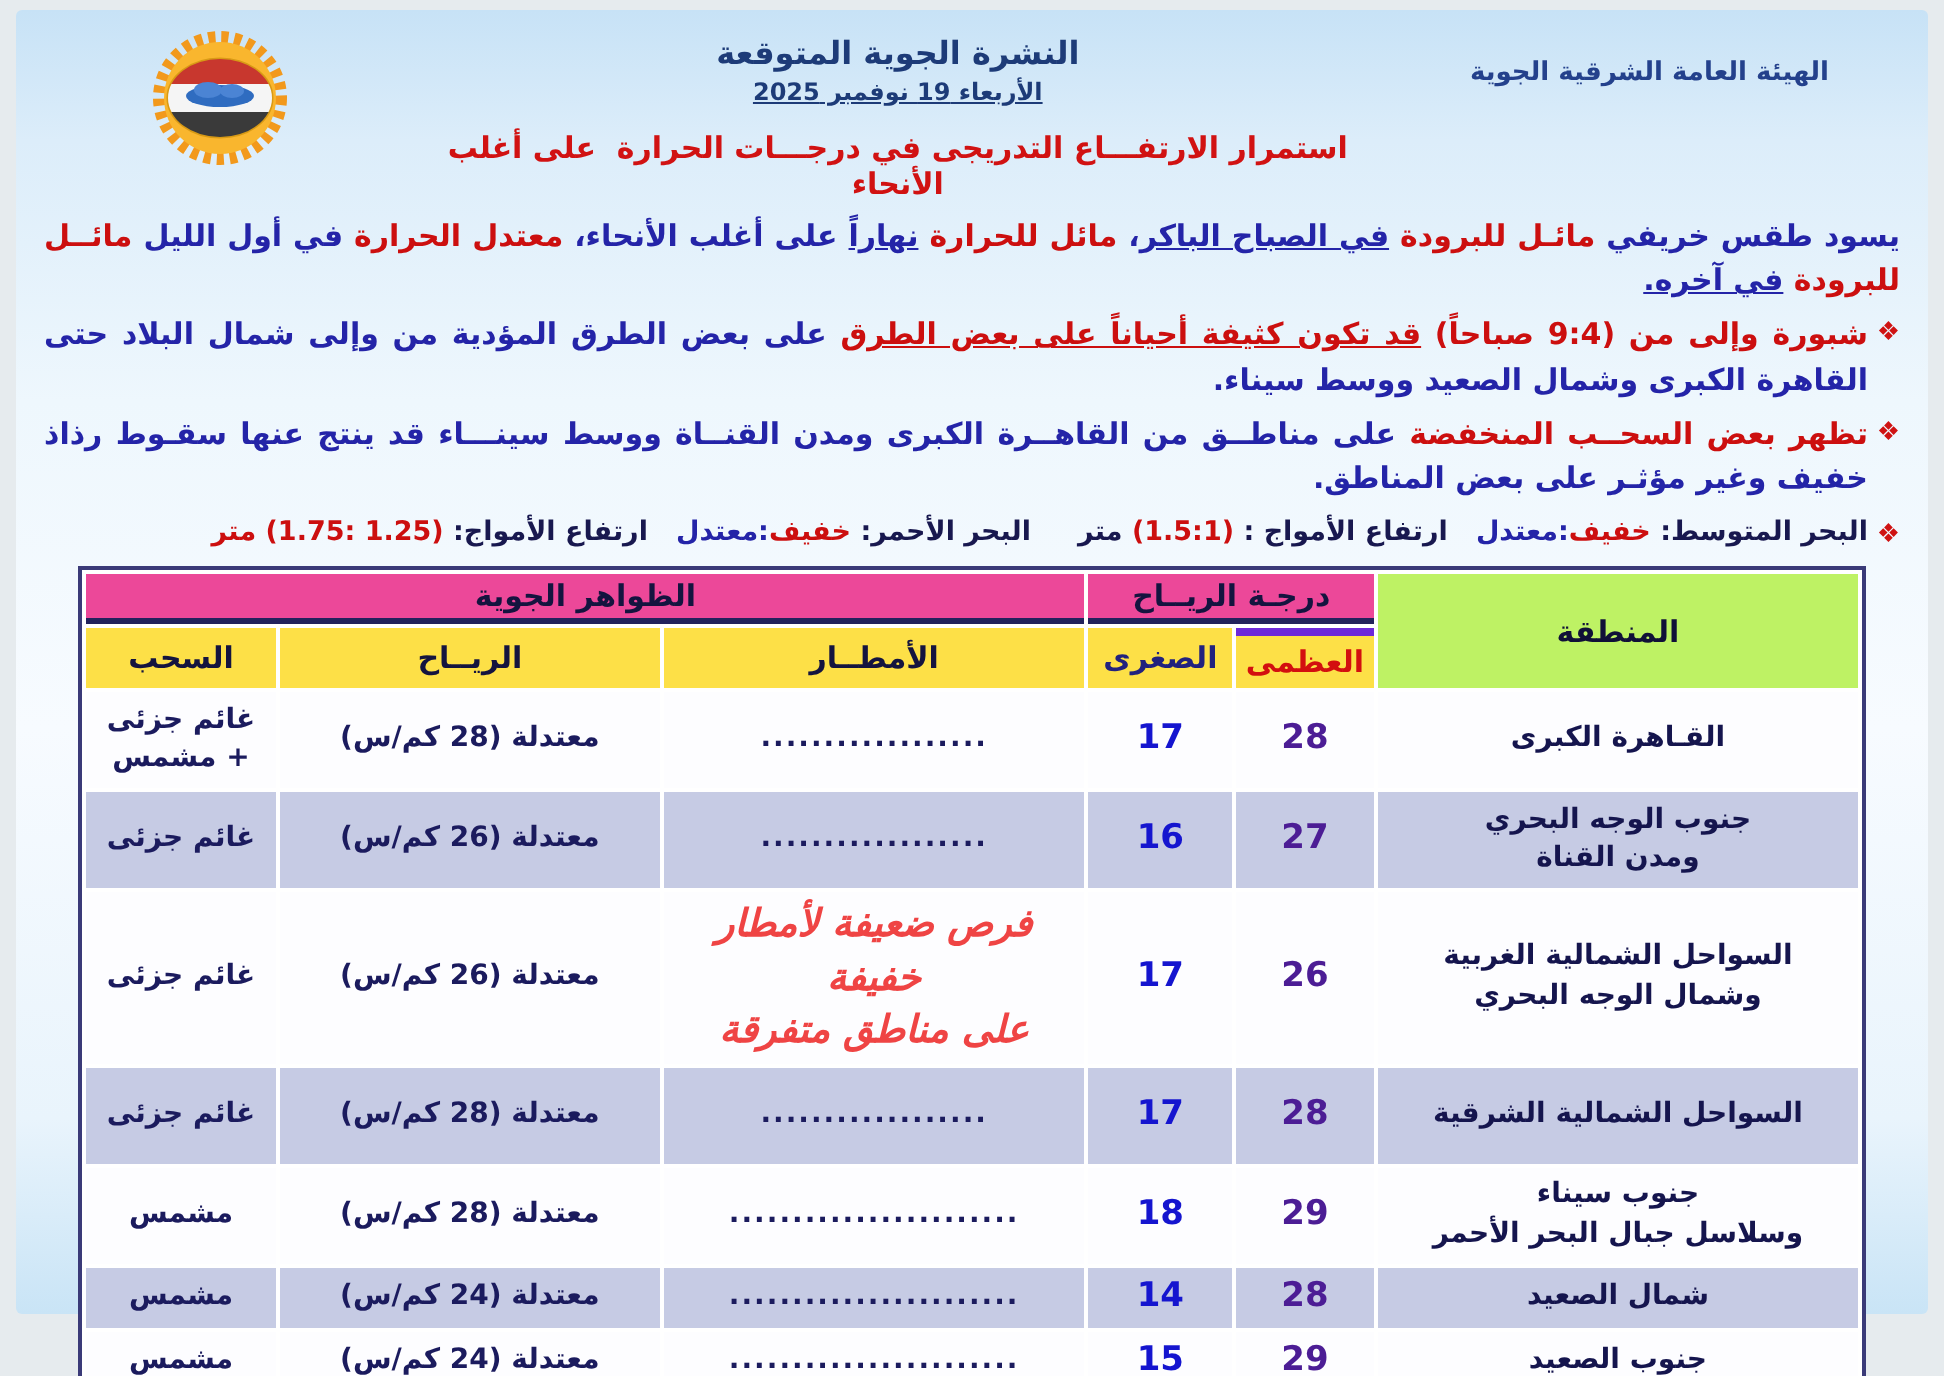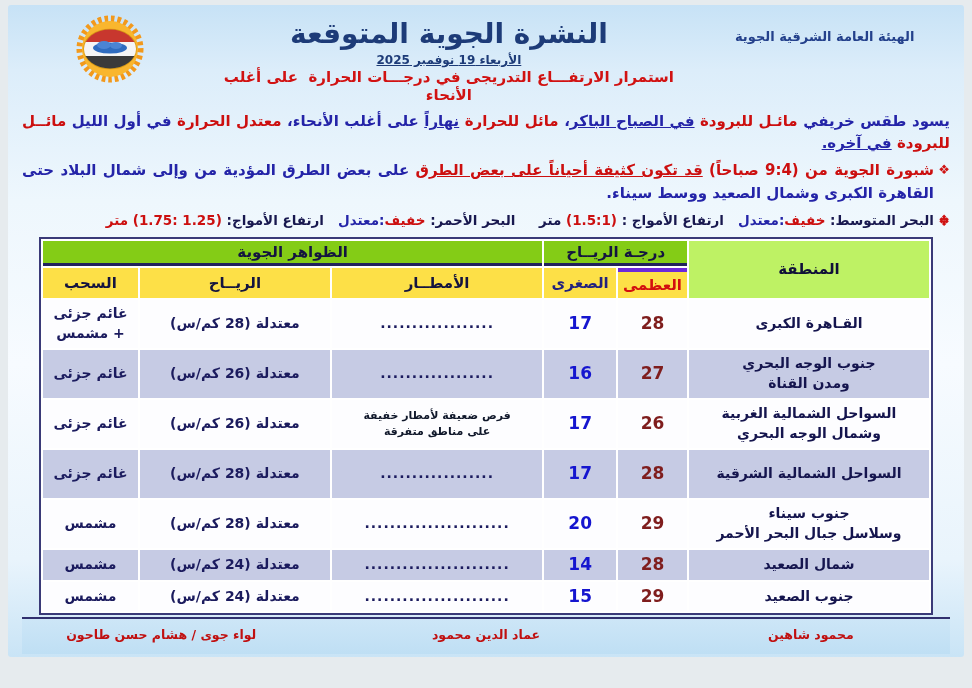--- a/index.html
+++ b/index.html
@@ -14,54 +14,54 @@
   .page {
     position:absolute; top:5px; left:8px; width:956px; height:652px;
     background:linear-gradient(180deg,#c7e2f6 0%,#dcedfa 10%,#eef7fd 30%,#f7fbff 55%,#e9f4fc 85%,#c9e4f6 100%);
     border-radius:3px;
     padding:6px 14px 0 14px;
   }
   
   .hdr { display:flex; align-items:flex-start; }
   .hdr-org { width:27%; text-align:center; padding-top:14px; color:#24418c; font-size:13px; line-height:1.8; }
   .hdr-center { flex:1; text-align:center; padding-top:6px; }
-  .hdr-title { color:#1d3b78; font-size:28px; }
+  .hdr-title { color:#1d3b78; font-size:16px; }
   .hdr-date { color:#1d3b78; font-size:12px; text-decoration:underline; margin-top:3px; }
-  .hdr-sub { color:#d11212; font-size:15px; margin-top:1px;text-align:center; }
+  .hdr-sub { color:#d11212; font-size:15px; margin-top:12px;text-align:center; }
   .hdr-logo { width:19%; display:flex; justify-content:center; padding-top:4px; }
   
   .paras { margin-top:6px; font-size:15px; line-height:1.48; text-align:justify; }
   .para { margin-bottom:5px; }
   .para-b { position:relative; padding-right:16px; }
   .bullet { position:absolute; right:0; top:1px; color:#cf1212; font-size:13px; }
   .seg-blue { color:#2424a8; }
   .seg-blue-u { color:#2424a8; text-decoration:underline; }
   .seg-red { color:#cc0f0f; }
   .seg-red-u { color:#cc0f0f; text-decoration:underline; }
   .seg-navy { color:#18184f; }
   .sea { font-size:13.5px; margin-top:7px; margin-bottom:6px; }
   
   .table-wrap { width:894px; margin:2px auto 0 auto; border:2px solid #3a3a78; background:#ffffff; }
   table { width:100%; border-collapse:separate; border-spacing:2px; table-layout:fixed; background:#ffffff; }
   col.c-region{width:26.8%} col.c-max{width:7.7%} col.c-min{width:8%}
   col.c-rain{width:23.5%} col.c-wind{width:21.2%} col.c-clouds{width:10.6%}
   th,td { text-align:center; vertical-align:middle; }
   th { font-size:15px; color:#14143f; }
-  .th-group { background:#84cc16; height:25px; border-bottom:3px solid #22225c; }
+  .th-group { background:#ec4899; height:25px; border-bottom:3px solid #22225c; }
   .th-region { background:#bef264; color:#101038; font-size:15px; }
   .th-sub { background:#fde047; height:30px; }
   .th-max { color:#d30f0f; border-top:4px solid #6d28d9; }
   .th-min { color:#22227e; }
   td { padding:3px 3px; font-size:14.5px; color:#1b1b5e; background:#fdfdff; white-space:pre-line; line-height:1.4; }
   tr.alt td { background:#c6cbe4; }
   td.cell-region { font-size:14px; color:#15154e; }
-  td.cell-max { color:#7f1d1d; font-size:17px; }
+  td.cell-max { color:#4c1d95; font-size:17px; }
   td.cell-min { color:#1515cf; font-size:17px; }
   td.cell-rain { font-size:14px; letter-spacing:1px; }
-  td.cell-rain.red { color:#0f172a; letter-spacing:0; font-size:11px; }
+  td.cell-rain.red { color:#ef4444; letter-spacing:0; font-size:19px;font-style:italic; }
   td.cell-wind { font-size:14px; }
   td.cell-clouds { font-size:14px; }
   tr.row-tall td { height:48px; }
   tr.row-short td { height:24px; }
   
   .ftr { display:flex; margin-top:2px; border-top:2px solid #30306e; background:linear-gradient(180deg,#cde6f7,#bfdff4); padding:5px 0 8px 0; }
   .ftr-col { text-align:center; color:#c01010; font-size:12.5px; line-height:1.7; }
   .ftr-right { width:30%; } .ftr-center { width:40%; } .ftr-left { width:30%; }
 </style>
 </head>
@@ -93,22 +93,22 @@
           <ellipse cx="50" cy="33" rx="17" ry="5.5" fill="#2f6cc0"></ellipse>
           <ellipse cx="44" cy="30" rx="7" ry="4" fill="#4b84d4"></ellipse>
           <ellipse cx="56" cy="30.5" rx="6" ry="3.5" fill="#4b84d4"></ellipse>
         </g>
       </svg>
     </div>
   </div>
 
   <div class="paras">
     <div class="para"><span class="seg-blue">يسود طقس خريفي </span><span class="seg-red">مائـل للبرودة </span><span class="seg-blue-u">في الصباح الباكر</span><span class="seg-blue">، </span><span class="seg-red">مائل للحرارة </span><span class="seg-blue-u">نهاراً</span><span class="seg-blue"> على أغلب الأنحاء، </span><span class="seg-red">معتدل الحرارة </span><span class="seg-blue">في أول الليل </span><span class="seg-red">مائــل للبرودة </span><span class="seg-blue-u">في آخره.</span></div>
-    <div class="para para-b"><span class="bullet">❖</span><span><span class="seg-red">شبورة الجوية من (9:4 صباحاً) </span><span class="seg-red-u">قد تكون كثيفة أحياناً على بعض الطرق</span><span class="seg-blue"> على بعض الطرق المؤدية من وإلى شمال البلاد حتى القاهرة الكبرى وشمال الصعيد ووسط سيناء.</span></span></div>
-    <div class="para para-b"><span class="bullet">❖</span></div>
+    <div class="para para-b"><span class="bullet">❖</span><span><span class="seg-red">شبورة وإلى من (9:4 صباحاً) </span><span class="seg-red-u">قد تكون كثيفة أحياناً على بعض الطرق</span><span class="seg-blue"> على بعض الطرق المؤدية من وإلى شمال البلاد حتى القاهرة الكبرى وشمال الصعيد ووسط سيناء.</span></span></div>
+    <div class="para para-b"><span class="bullet">❖</span><span><span class="seg-red">تظهر بعض السحــب المنخفضة </span><span class="seg-blue">على مناطــق من القاهــرة الكبرى ومدن القنــاة ووسط سينـــاء قد ينتج عنها سقـوط رذاذ خفيف وغير مؤثـر على بعض المناطق.</span></span></div>
     <div class="para para-b sea"><span class="bullet">❖</span><span><span class="seg-navy">البحر المتوسط: </span><span class="seg-red">خفيف</span><span class="seg-blue">:معتدل</span><span class="seg-navy">&nbsp;&nbsp; ارتفاع الأمواج : </span><span class="seg-red" dir="ltr" style="unicode-bidi: isolate;">(1.5:1)</span><span class="seg-navy"> متر&nbsp;&nbsp;&nbsp;&nbsp; </span><span class="seg-navy">البحر الأحمر: </span><span class="seg-red">خفيف</span><span class="seg-blue">:معتدل</span><span class="seg-navy">&nbsp;&nbsp; ارتفاع الأمواج: </span><span class="seg-red" dir="ltr" style="unicode-bidi: isolate;">(1.75: 1.25)</span><span class="seg-red"> متر</span></span></div>
   </div>
 
   <div class="table-wrap">
     <table>
       <colgroup>
         <col class="c-region">
           <col class="c-max">
           <col class="c-min">
         <col class="c-rain">
@@ -163,21 +163,21 @@
             <td class="cell-max">28</td>
             <td class="cell-min">17</td>
             <td class="cell-rain">..................</td>
             <td class="cell-wind">معتدلة (28 كم/س)</td>
             <td class="cell-clouds">غائم جزئى</td>
           </tr>
           <tr class="row-tall">
             <td class="cell-region">جنوب سيناء
 وسلاسل جبال البحر الأحمر</td>
             <td class="cell-max">29</td>
-            <td class="cell-min">20</td>
+            <td class="cell-min">18</td>
             <td class="cell-rain">.......................</td>
             <td class="cell-wind">معتدلة (28 كم/س)</td>
             <td class="cell-clouds">مشمس</td>
           </tr>
           <tr class="alt row-short">
             <td class="cell-region">شمال الصعيد</td>
             <td class="cell-max">28</td>
             <td class="cell-min">14</td>
             <td class="cell-rain">.......................</td>
             <td class="cell-wind">معتدلة (24 كم/س)</td>

